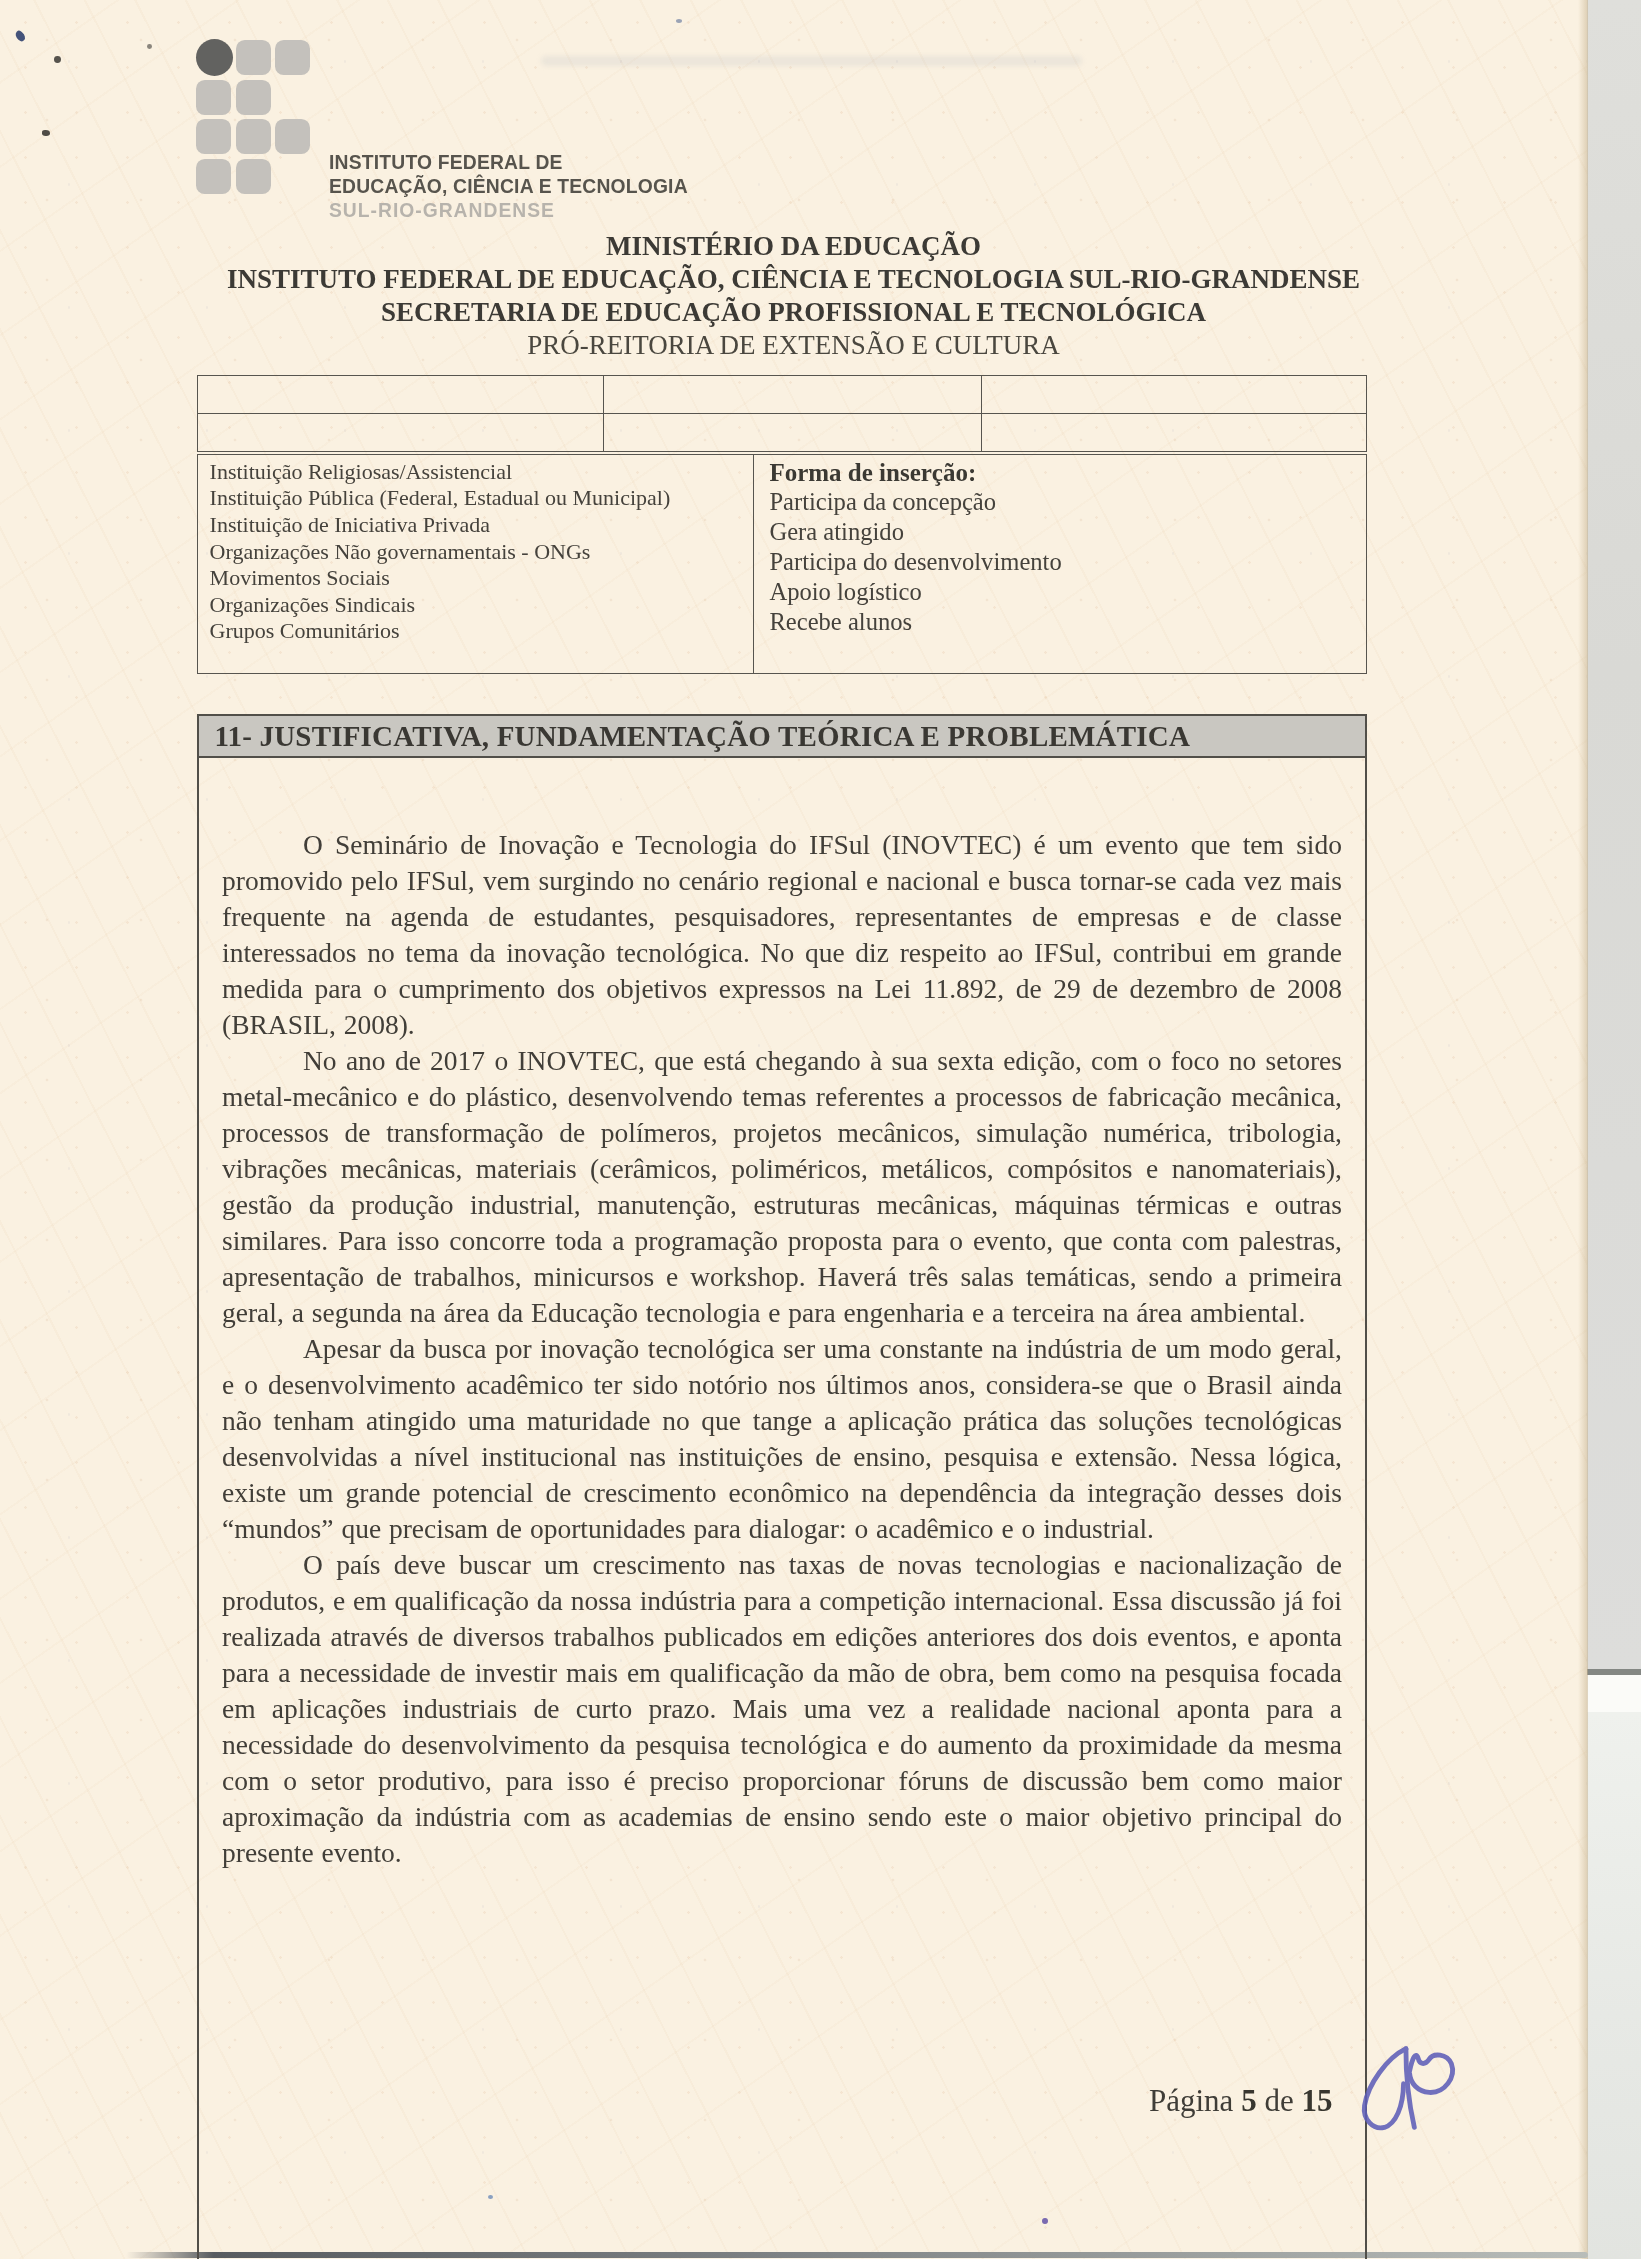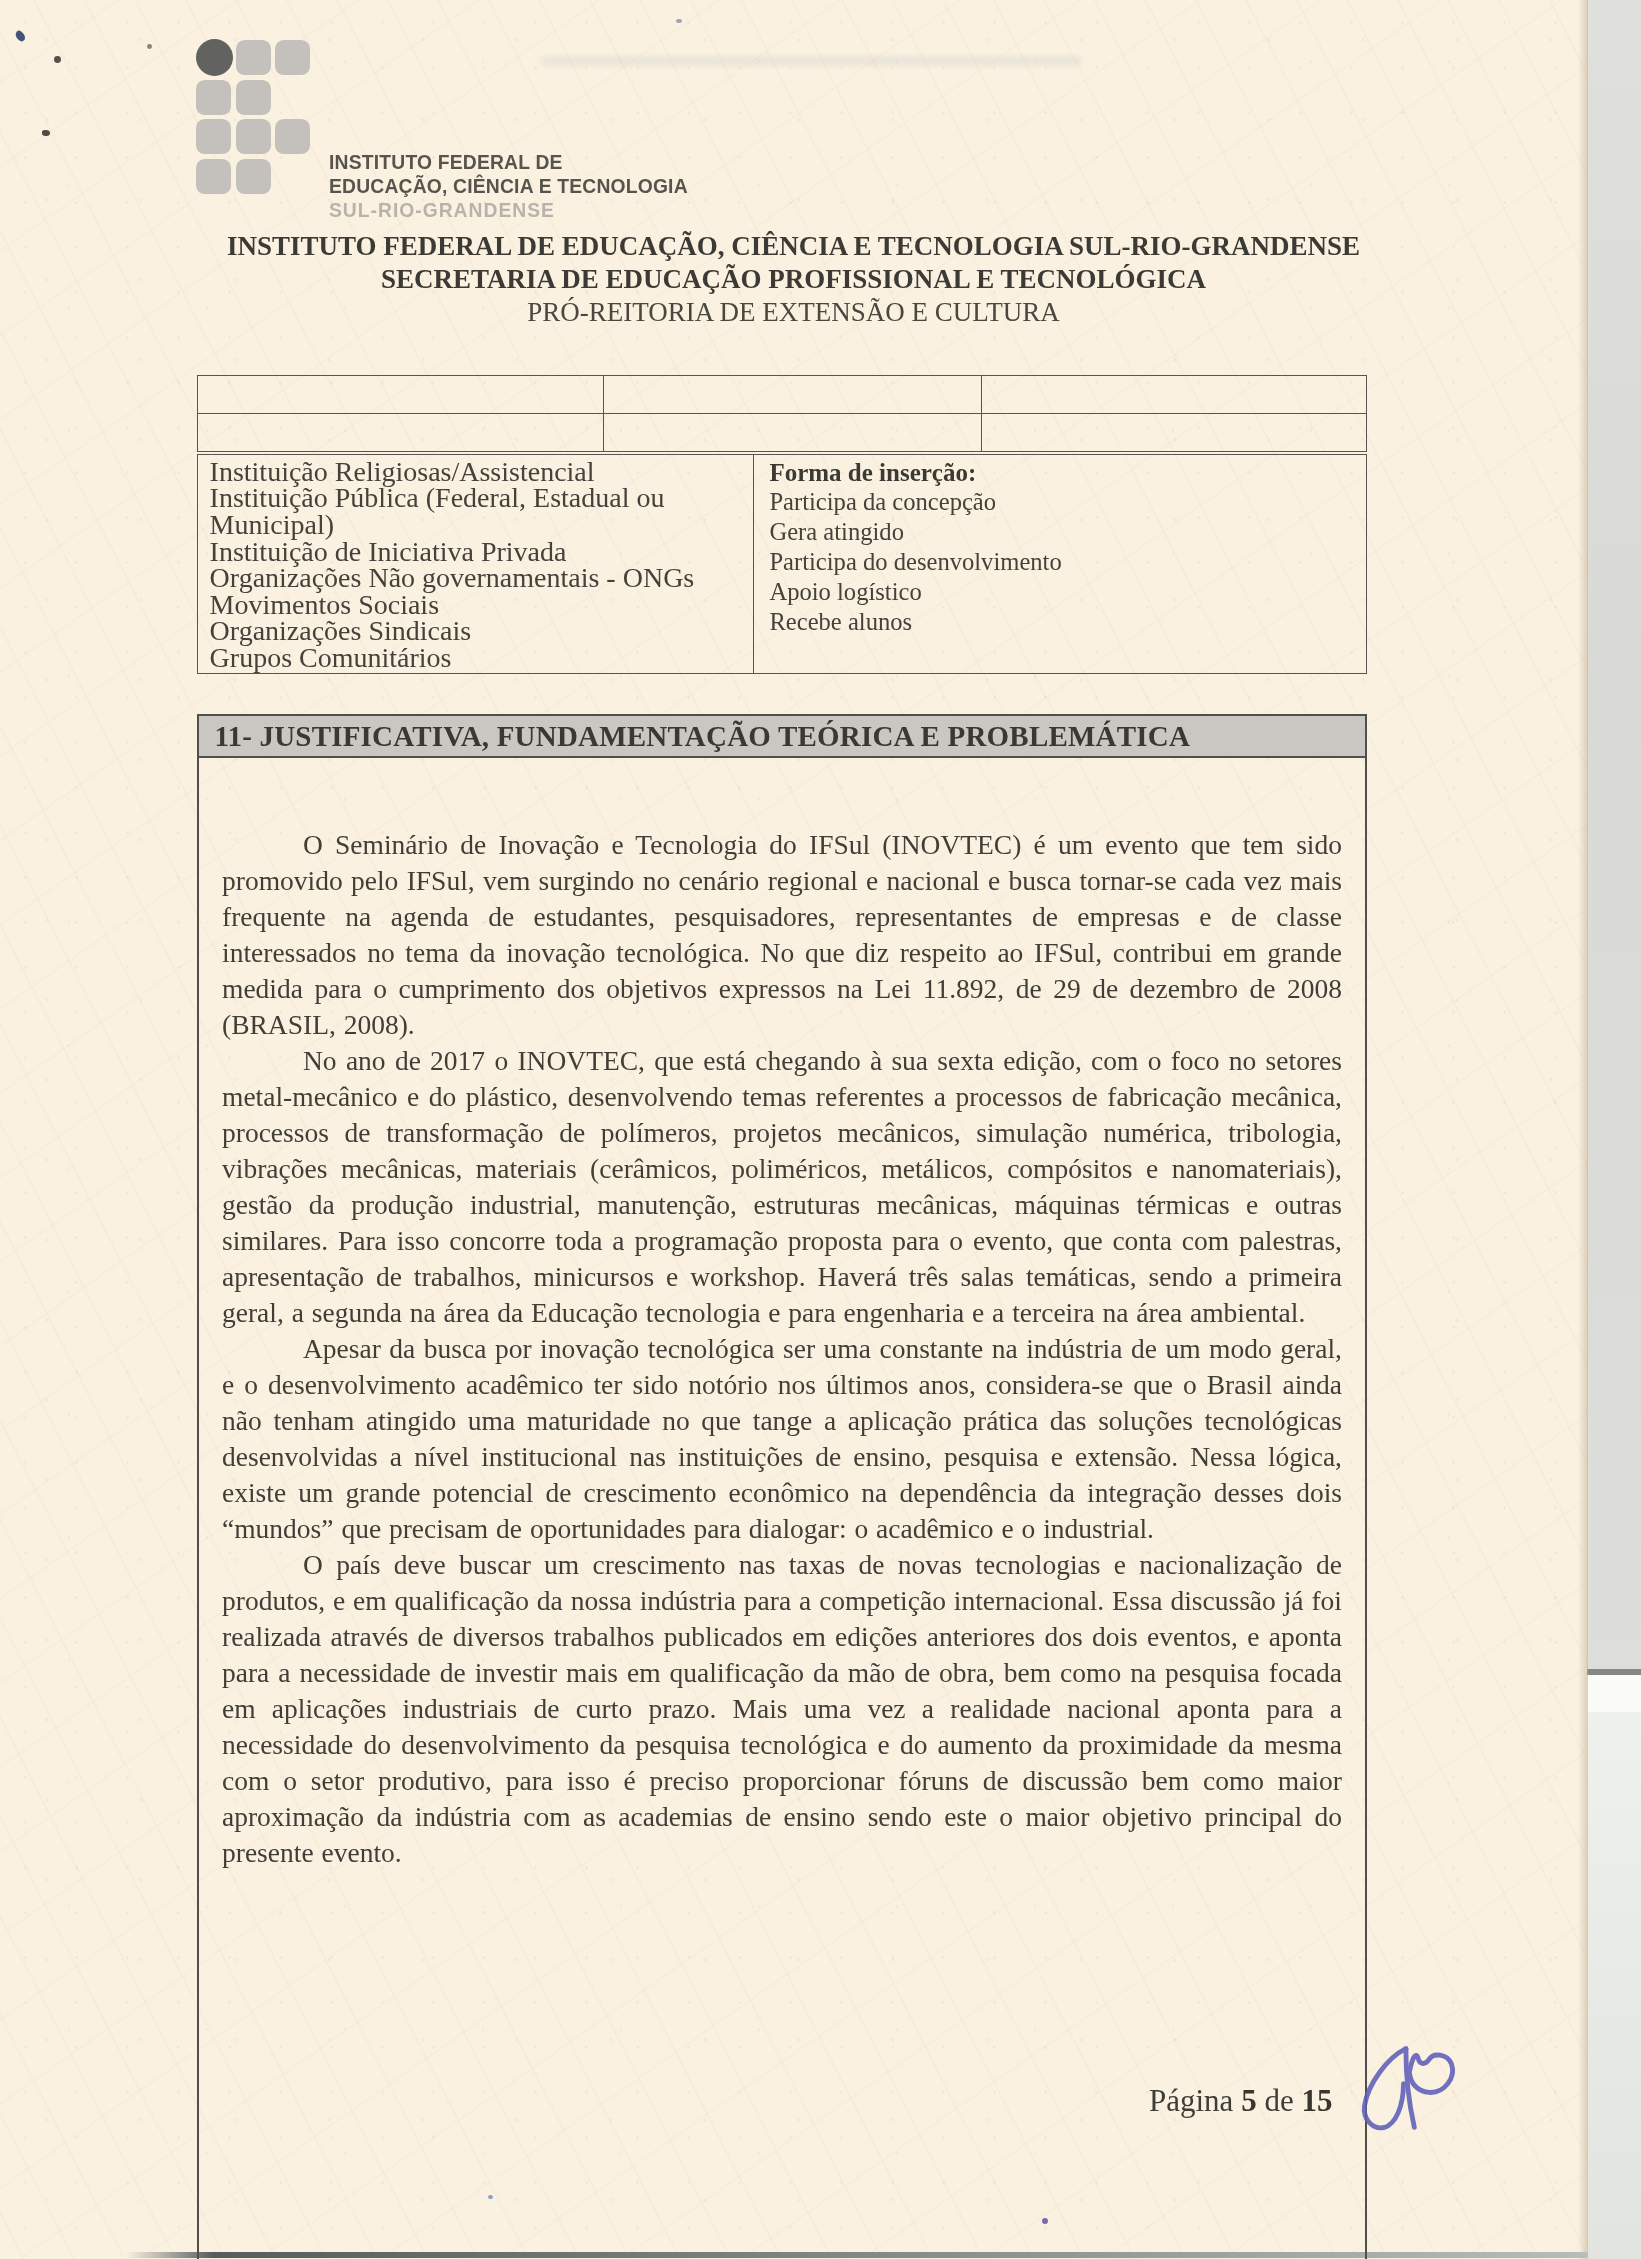--- a/index.html
+++ b/index.html
@@ -40,21 +40,21 @@
   
   .tbl-border{border:1.9px solid #57554f;box-sizing:border-box;position:absolute;background:rgba(250,241,225,.0);}
   .table-empty{left:197px;top:375px;width:1170px;height:77px;display:grid;grid-template-columns:406px 378px auto;grid-template-rows:1fr 1fr;}
   .table-empty .cell{border-right:1.9px solid #57554f;border-bottom:1.9px solid #57554f;}
   .table-empty .cell.last-col{border-right:none;}
   .table-empty .cell.last-row{border-bottom:none;}
   .table-info{left:197px;top:454px;width:1170px;height:220px;display:flex;}
   .col-tipo{width:556px;border-right:1.9px solid #57554f;box-sizing:border-box;padding:3.9px 7.7px 0 11.6px;}
   .col-forma{flex:1;padding:3.9px 7.7px 0 15.4px;}
   .cell-label{font-weight:bold;font-size:25px;color:#3b3933;}
-  .cell-list{list-style:none;margin:0;padding:0;font-size:28px;line-height:26.6px;color:#45423c;}
+  .cell-list{list-style:none;margin:0;padding:0;font-size:22px;line-height:26.6px;color:#45423c;}
   .col-forma .cell-list{font-size:24.6px;line-height:30px;}
   
   .section-box{position:absolute;left:197px;top:714px;width:1170px;height:1598px;border:2.9px solid #514f49;box-sizing:border-box;}
   .section-title{height:42px;background:#c9c7c1;border-bottom:2.9px solid #514f49;box-sizing:border-box;font-weight:bold;font-size:29px;line-height:40px;padding-left:15.4px;color:#3a3833;letter-spacing:0.2px;white-space:nowrap;}
   .section-body{padding:60px 23px 0 23px;font-size:27.5px;line-height:36px;text-align:justify;color:#413e38;word-spacing:1px;margin-top:9px;}
   .section-body p{margin:0;text-indent:81px;}
   
   .footer{position:absolute;left:1149px;top:2083px;font-size:31px;color:#3f3d37;white-space:nowrap;}
   .footer b{color:#38362f;}
   .signature{position:absolute;left:1345px;top:2039px;width:126px;height:106px;transform:rotate(-4deg);}
@@ -96,20 +96,21 @@
       <span class="logo-cell" style="left:40px;top:120px;"></span>
     </div>
     <div class="logo-text">
       <div>INSTITUTO FEDERAL DE</div>
       <div>EDUCAÇÃO, CIÊNCIA E TECNOLOGIA</div>
       <div class="muted">SUL-RIO-GRANDENSE</div>
     </div>
   </div>
 
   <div class="ministry">
+    <div>MINISTÉRIO DA EDUCAÇÃO</div>
     <div>INSTITUTO FEDERAL DE EDUCAÇÃO, CIÊNCIA E TECNOLOGIA SUL-RIO-GRANDENSE</div>
     <div>SECRETARIA DE EDUCAÇÃO PROFISSIONAL E TECNOLÓGICA</div>
     <div class="plain">PRÓ-REITORIA DE EXTENSÃO E CULTURA</div>
   </div>
 
   <div class="tbl-border table-empty">
     <div class="cell"></div>
     <div class="cell"></div>
     <div class="cell last-col"></div>
     <div class="cell last-row"></div>

